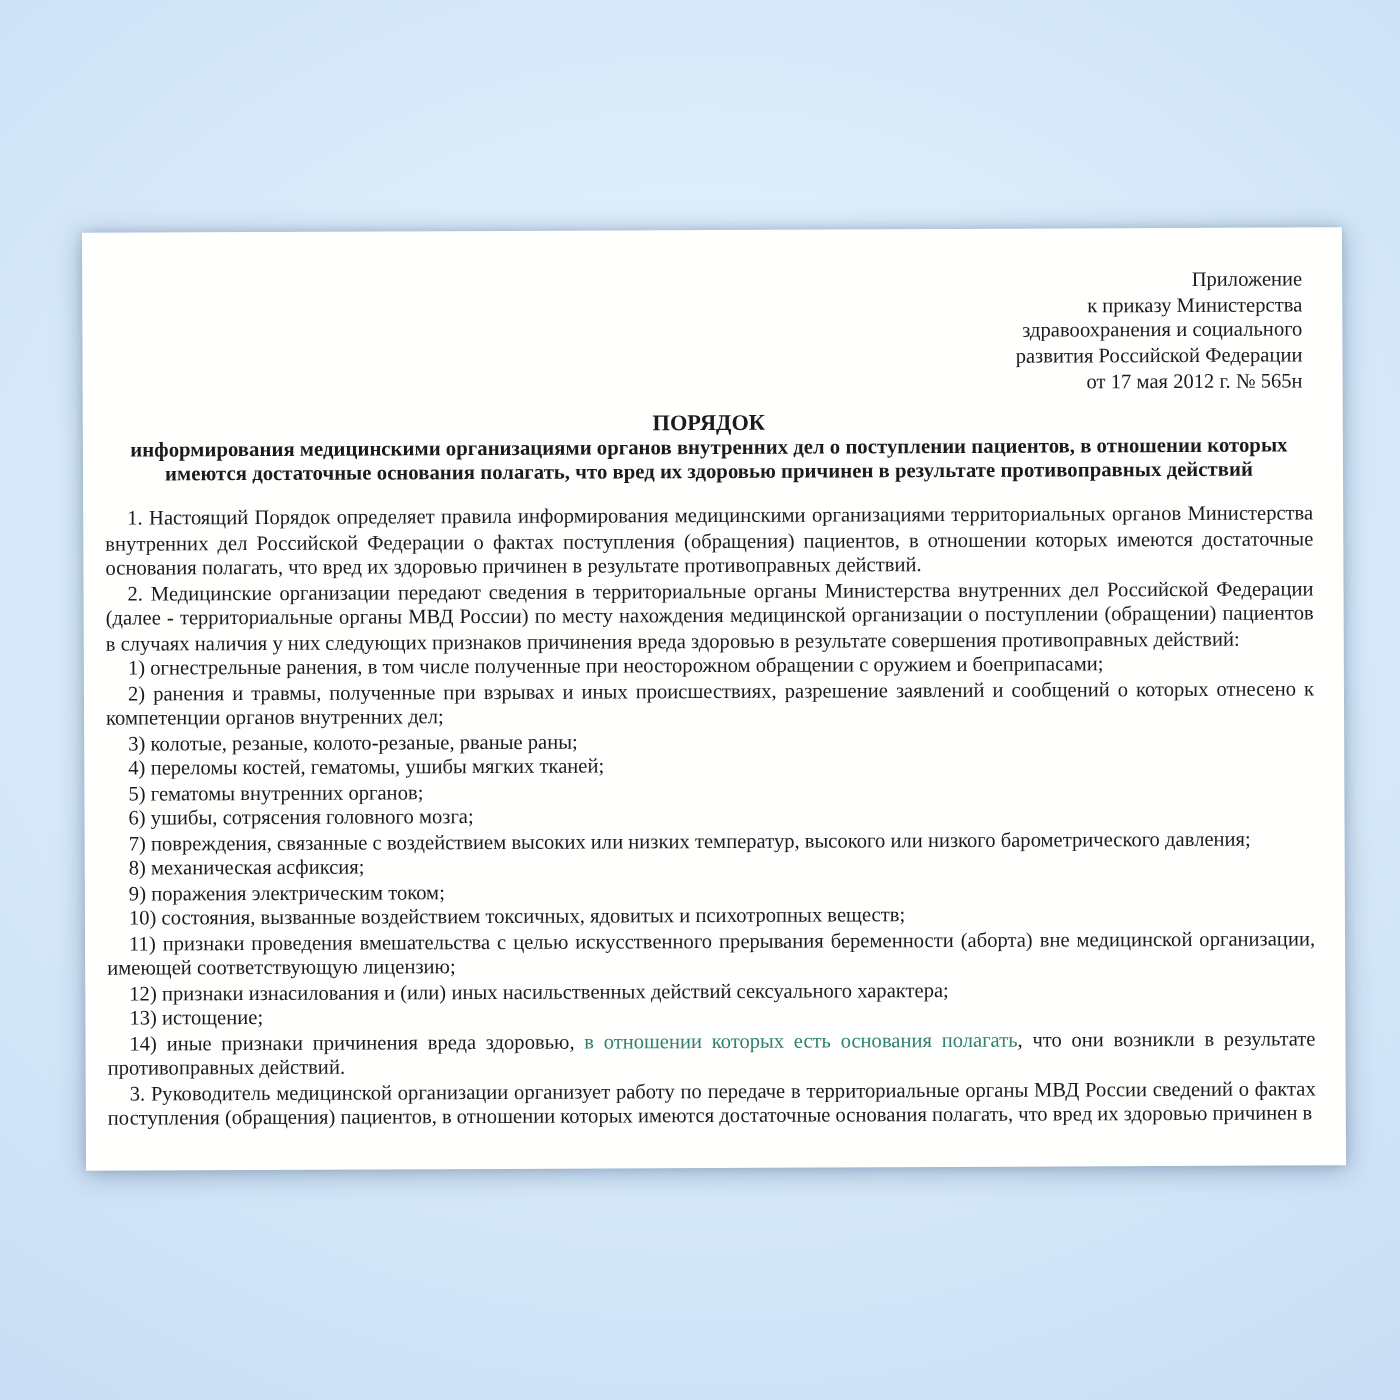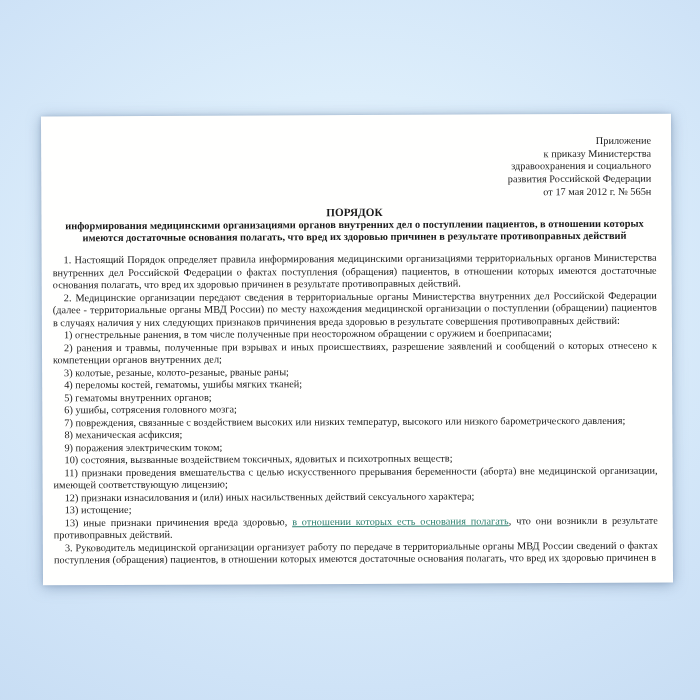--- a/index.html
+++ b/index.html
@@ -53,21 +53,20 @@
     font-size: 10.3px;
     line-height: 12.5px;
     text-align: justify;
     text-indent: 11px;
   }
   .body-text {
     margin-top: 9px;
   }
   .hl {
     color: #2e8070;
-    text-decoration: underline;
   }
 </style>
 </head>
 <body>
 
 <div class="stage">
   <div class="page">
 
     <div class="annex">
       <div>Приложение</div>
@@ -89,18 +88,18 @@
       <p>4) переломы костей, гематомы, ушибы мягких тканей;</p>
       <p>5) гематомы внутренних органов;</p>
       <p>6) ушибы, сотрясения головного мозга;</p>
       <p>7) повреждения, связанные с воздействием высоких или низких температур, высокого или низкого барометрического давления;</p>
       <p>8) механическая асфиксия;</p>
       <p>9) поражения электрическим током;</p>
       <p>10) состояния, вызванные воздействием токсичных, ядовитых и психотропных веществ;</p>
       <p>11) признаки проведения вмешательства с целью искусственного прерывания беременности (аборта) вне медицинской организации, имеющей соответствующую лицензию;</p>
       <p>12) признаки изнасилования и (или) иных насильственных действий сексуального характера;</p>
       <p>13) истощение;</p>
-      <p><span>13) иные признаки причинения вреда здоровью, </span><span class="hl" style="color: rgb(46, 128, 112);">в отношении которых есть основания полагать</span><span>, что они возникли в результате противоправных действий.</span></p>
+      <p><span>14) иные признаки причинения вреда здоровью, </span><span class="hl" style="color: rgb(46, 128, 112);">в отношении которых есть основания полагать</span><span>, что они возникли в результате противоправных действий.</span></p>
       <p>3. Руководитель медицинской организации организует работу по передаче в территориальные органы МВД России сведений о фактах поступления (обращения) пациентов, в отношении которых имеются достаточные основания полагать, что вред их здоровью причинен в</p>
     </div>
 
   </div>
 </div>
 
 </body></html>

